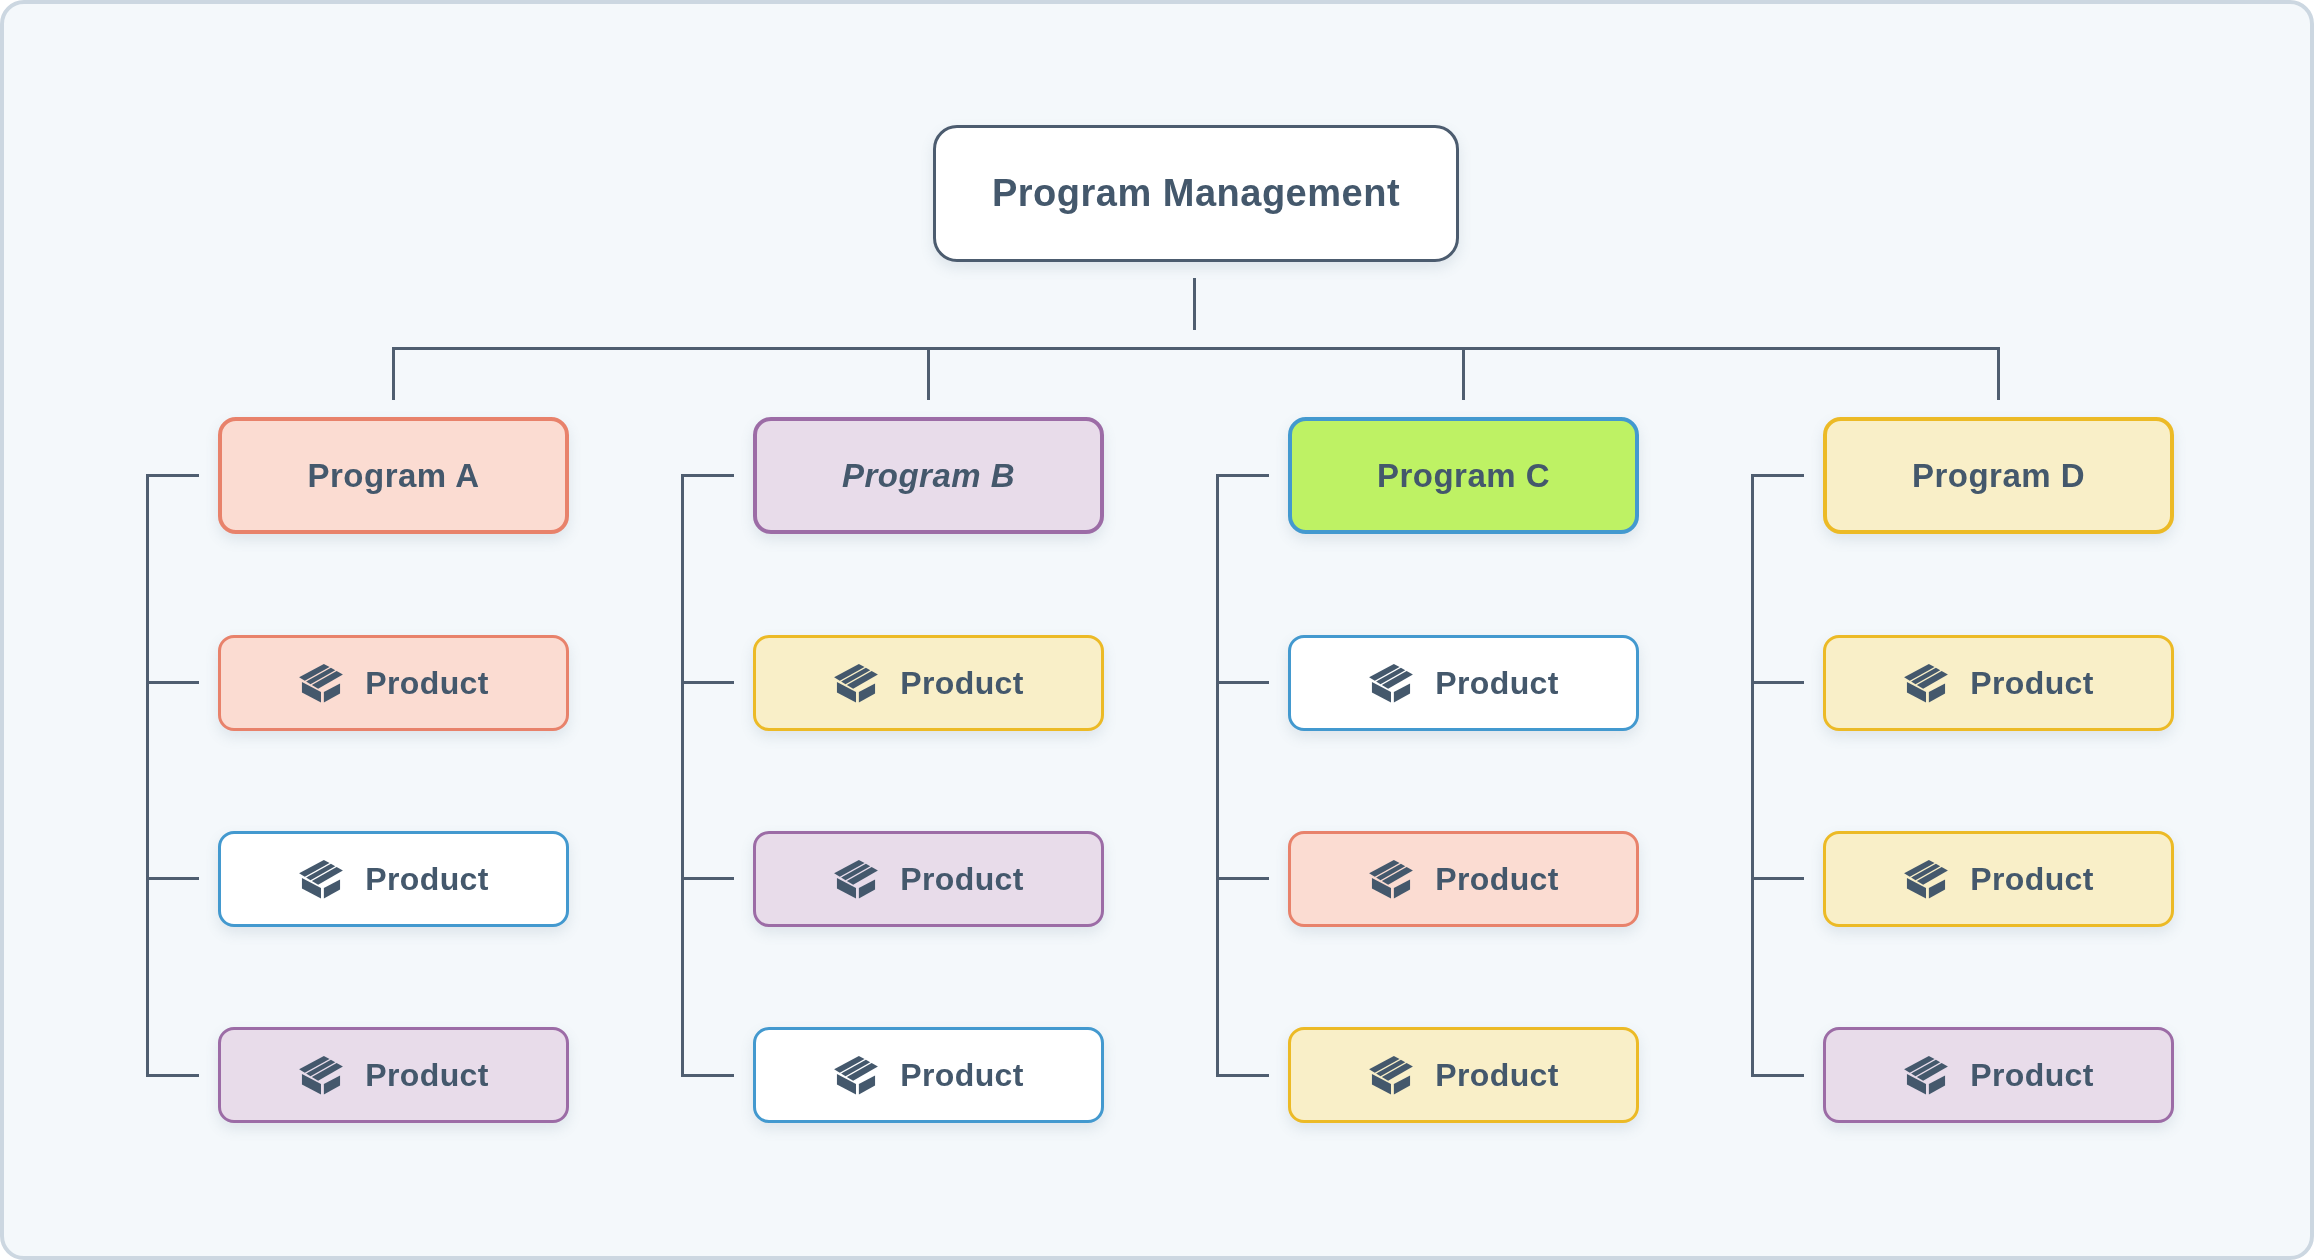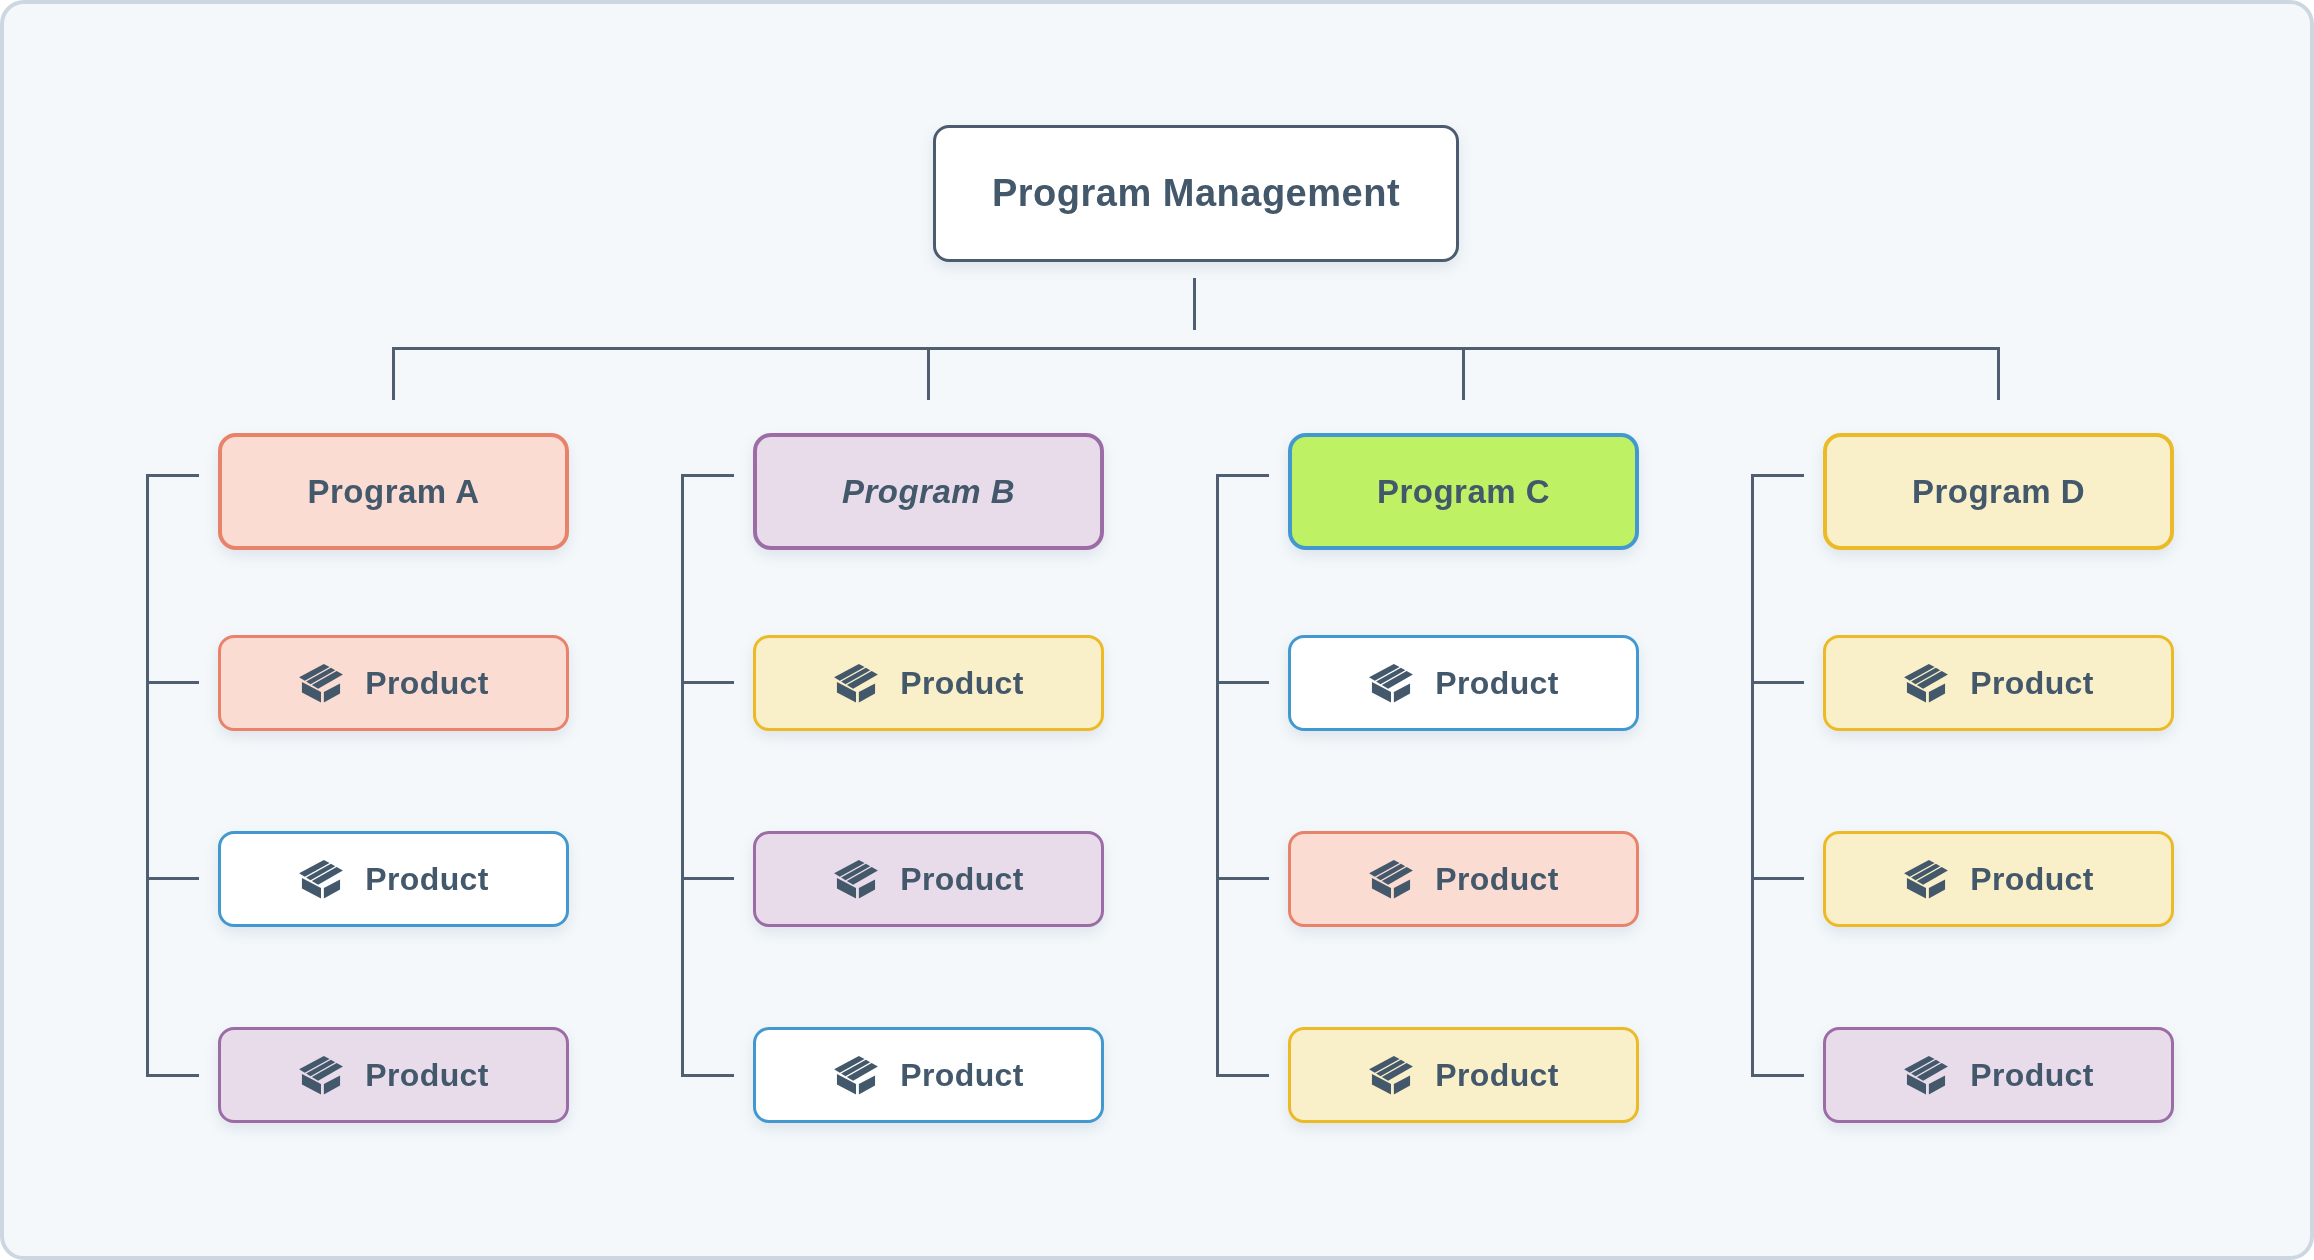--- a/index.html
+++ b/index.html
@@ -23,23 +23,23 @@
   .lv{width:3px;}
   .lh{height:3px;}
   
   .node{
     position:absolute;box-sizing:border-box;display:flex;align-items:center;justify-content:center;
     background:#fff;border:3px solid var(--text-color);border-radius:16px;
     box-shadow:0 6px 14px rgba(84,110,135,0.14);
     color:var(--text-color);
   }
   .node-label{font-weight:700;color:var(--text-color);white-space:nowrap;}
-  .root-node{left:929px;top:121px;width:526px;height:137px;border-radius:16px;}
+  .root-node{left:929px;top:121px;width:526px;height:137px;border-radius:24px;}
   .root-node .node-label{font-size:38px;letter-spacing:0.5px;}
-  .program{top:413px;width:351px;height:117px;border-width:4px;border-radius:18px;margin-top:16px;}
+  .program{top:413px;width:351px;height:117px;border-width:4px;border-radius:18px;}
   .program .node-label{font-size:33px;letter-spacing:0.5px;}
   .product{width:351px;height:96px;border-width:3px;border-radius:16px;}
   .product .node-label{font-size:32px;letter-spacing:0.4px;}
   .pkg{width:46px;height:40px;margin-right:21px;color:var(--text-color);flex:none;}
   .hidden-defs{position:absolute;width:0;height:0;overflow:hidden;}
 </style>
 </head>
 <body>
 
 <svg class="hidden-defs" aria-hidden="true">

